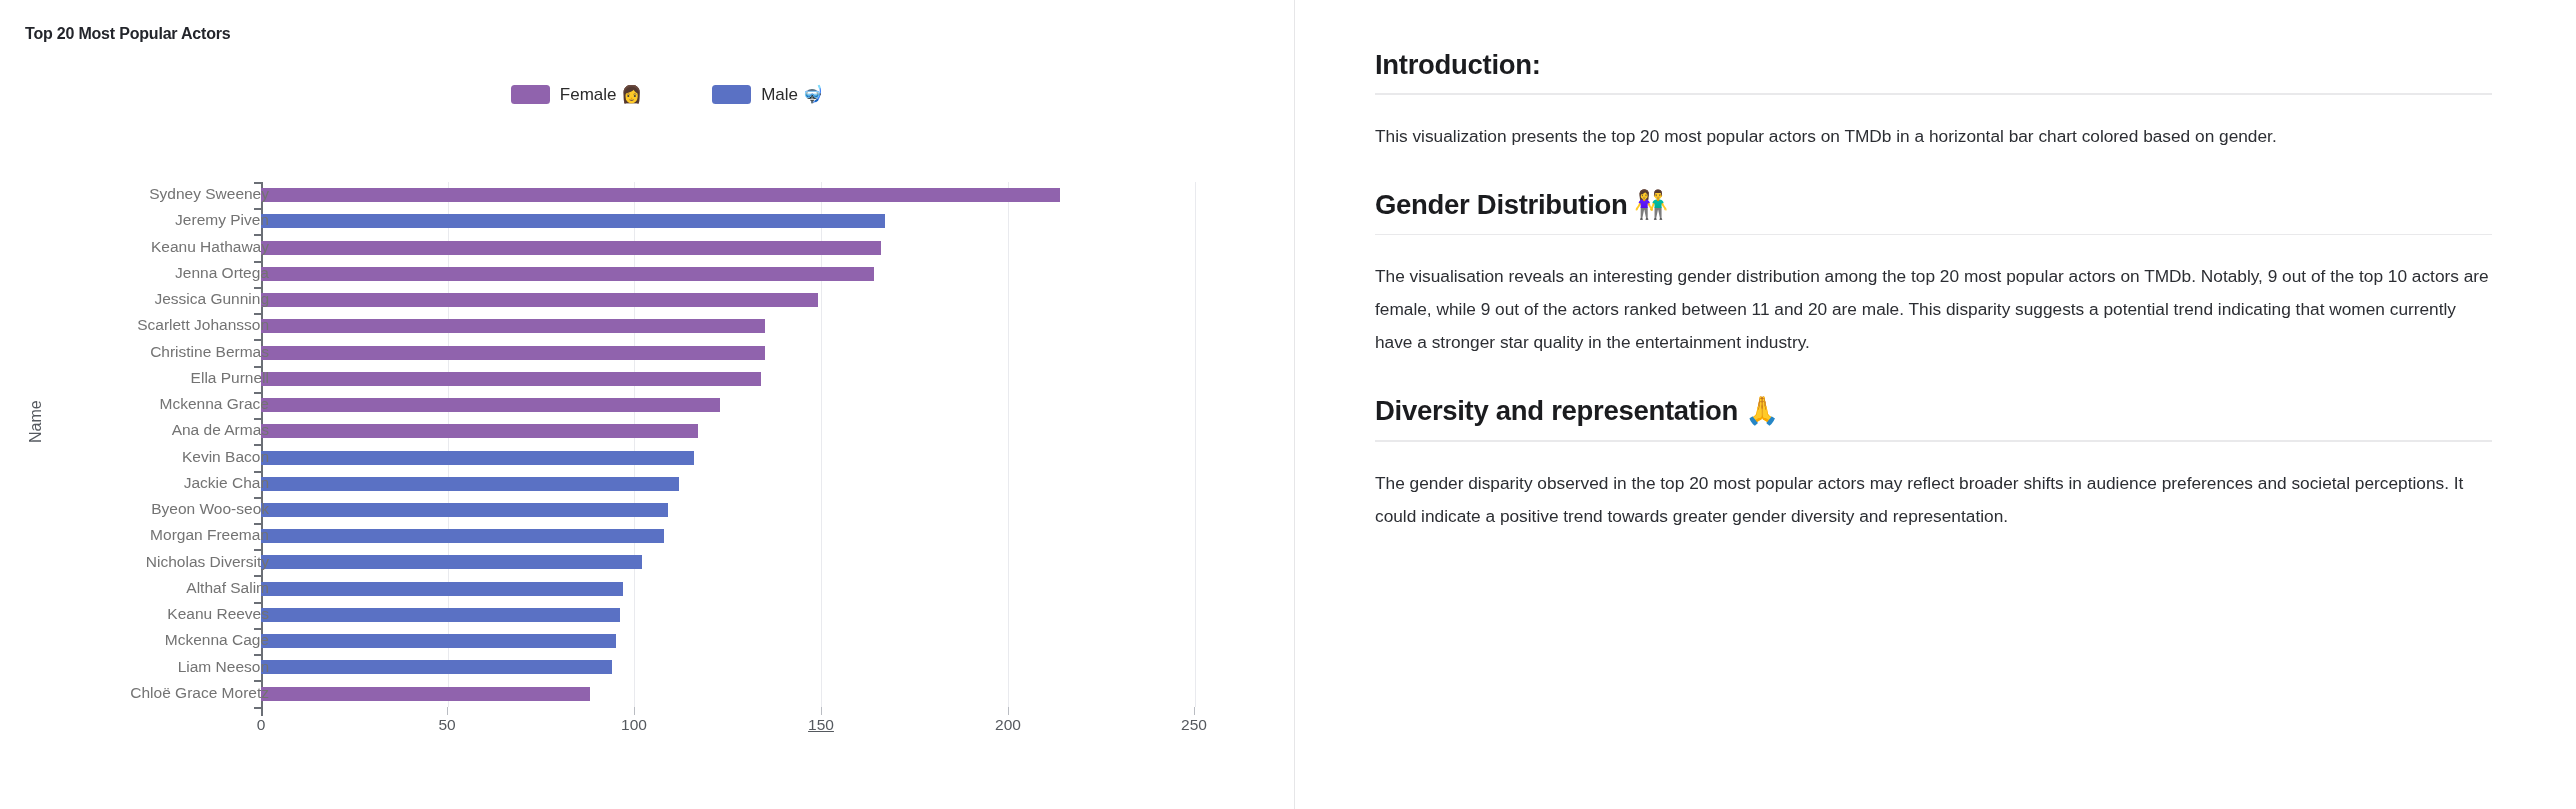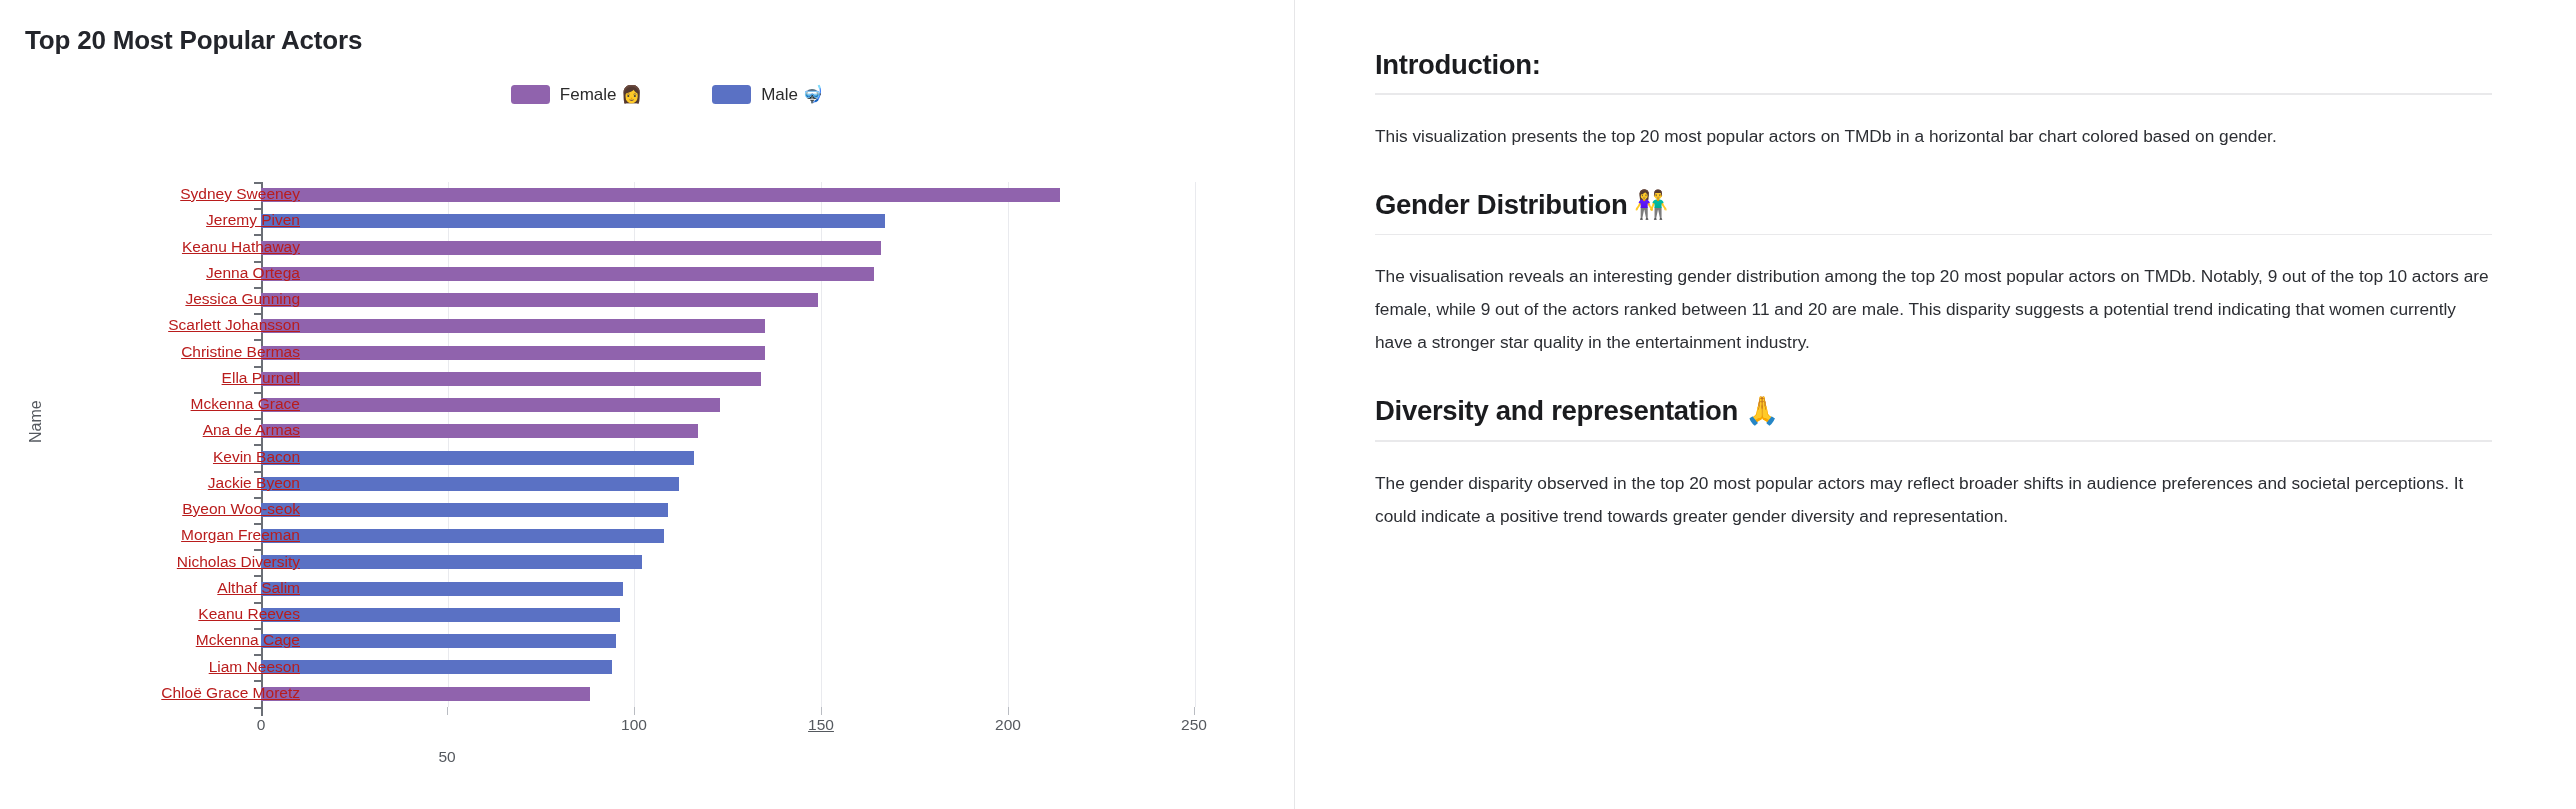--- a/index.html
+++ b/index.html
@@ -24,21 +24,21 @@
     height: 810px;
     position: relative;
     border-right: 1.8px solid #e6e6e8;
     background: #ffffff;
     flex: 0 0 1295px;
   }
   .chart-title {
     position: absolute;
     left: 25px;
     top: 25px;
-    font-size: 26px;
+    font-size: 16px;
     font-weight: bold;
     color: #23252b;
     letter-spacing: -0.2px;
   }
 
   .legend {
     position: absolute;
     top: 84px;
     left: 0;
     width: 1295px;
@@ -117,26 +117,25 @@
   .bar {
     position: absolute;
     left: 0;
     border-radius: 0;
   }
   .bar.female { background: #9063ad; }
   .bar.male { background: #5a71c4; }
 
   .ytick-label {
     position: absolute;
-    right: 995px;   
+    right: 1026px;   
     text-align: right;
     font-size: 15.5px;
-    color: #b91c1c;
+    color: #737373;
     white-space: nowrap;
-    text-decoration: underline;
   }
   .ytick-mark {
     position: absolute;
     left: 254px;
     width: 7px;
     height: 1.8px;
     background: #6b6f76;
   }
 
   .xtick-label {
@@ -251,41 +250,41 @@
           <div class="ytick-label" style="top: 343px;">Christine Bermas</div>
           <div class="ytick-mark" style="top: 339px;"></div>
           <div class="ytick-label" style="top: 369px;">Ella Purnell</div>
           <div class="ytick-mark" style="top: 366px;"></div>
           <div class="ytick-label" style="top: 395px;">Mckenna Grace</div>
           <div class="ytick-mark" style="top: 392px;"></div>
           <div class="ytick-label" style="top: 421px;">Ana de Armas</div>
           <div class="ytick-mark" style="top: 418px;"></div>
           <div class="ytick-label" style="top: 448px;">Kevin Bacon</div>
           <div class="ytick-mark" style="top: 444px;"></div>
-          <div class="ytick-label" style="top: 474px;">Jackie Byeon</div>
+          <div class="ytick-label" style="top: 474px;">Jackie Chan</div>
           <div class="ytick-mark" style="top: 471px;"></div>
           <div class="ytick-label" style="top: 500px;">Byeon Woo-seok</div>
           <div class="ytick-mark" style="top: 497px;"></div>
           <div class="ytick-label" style="top: 526px;">Morgan Freeman</div>
           <div class="ytick-mark" style="top: 523px;"></div>
           <div class="ytick-label" style="top: 553px;">Nicholas Diversity</div>
           <div class="ytick-mark" style="top: 549px;"></div>
           <div class="ytick-label" style="top: 579px;">Althaf Salim</div>
           <div class="ytick-mark" style="top: 575px;"></div>
           <div class="ytick-label" style="top: 605px;">Keanu Reeves</div>
           <div class="ytick-mark" style="top: 602px;"></div>
           <div class="ytick-label" style="top: 631px;">Mckenna Cage</div>
           <div class="ytick-mark" style="top: 628px;"></div>
           <div class="ytick-label" style="top: 658px;">Liam Neeson</div>
           <div class="ytick-mark" style="top: 654px;"></div>
           <div class="ytick-label" style="top: 684px;">Chloë Grace Moretz</div>
           <div class="ytick-mark" style="top: 680px;"></div>
           <div class="ytick-mark" style="top: 707px;"></div>
           <div class="xtick-label" style="left: 261px;">0</div>
-          <div class="xtick-label" style="left: 447px; margin-top: 32px;">50</div>
+          <div class="xtick-label" style="left: 447px;">50</div>
           <div class="xtick-mark" style="left: 447px;"></div>
           <div class="xtick-label" style="left: 634px;">100</div>
           <div class="xtick-mark" style="left: 634px;"></div>
           <div class="xtick-label" style="left: 821px; text-decoration: underline;">150</div>
           <div class="xtick-mark" style="left: 821px;"></div>
           <div class="xtick-label" style="left: 1008px;">200</div>
           <div class="xtick-mark" style="left: 1008px;"></div>
           <div class="xtick-label" style="left: 1194px;">250</div>
           <div class="xtick-mark" style="left: 1194px;"></div>
         </div>

